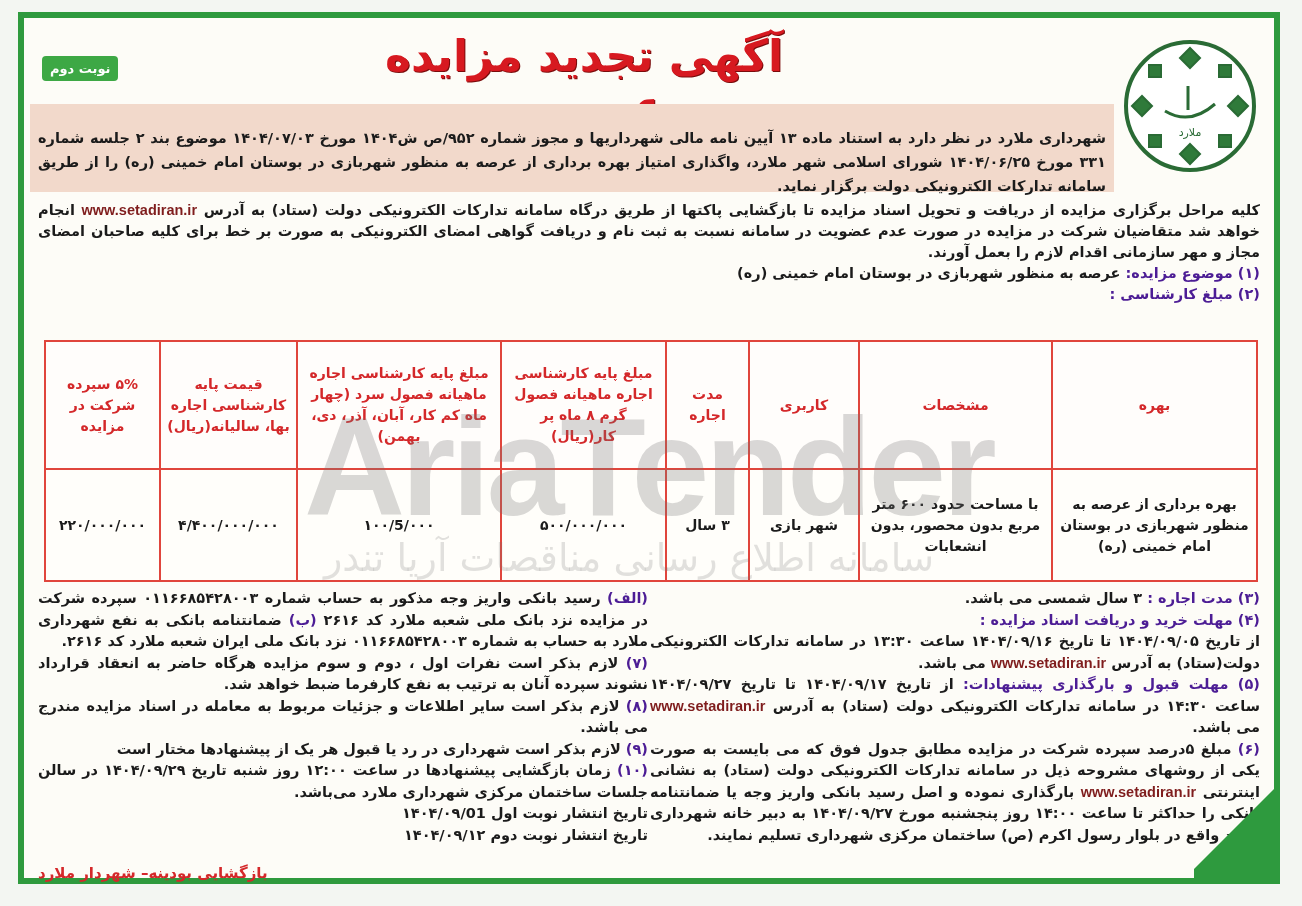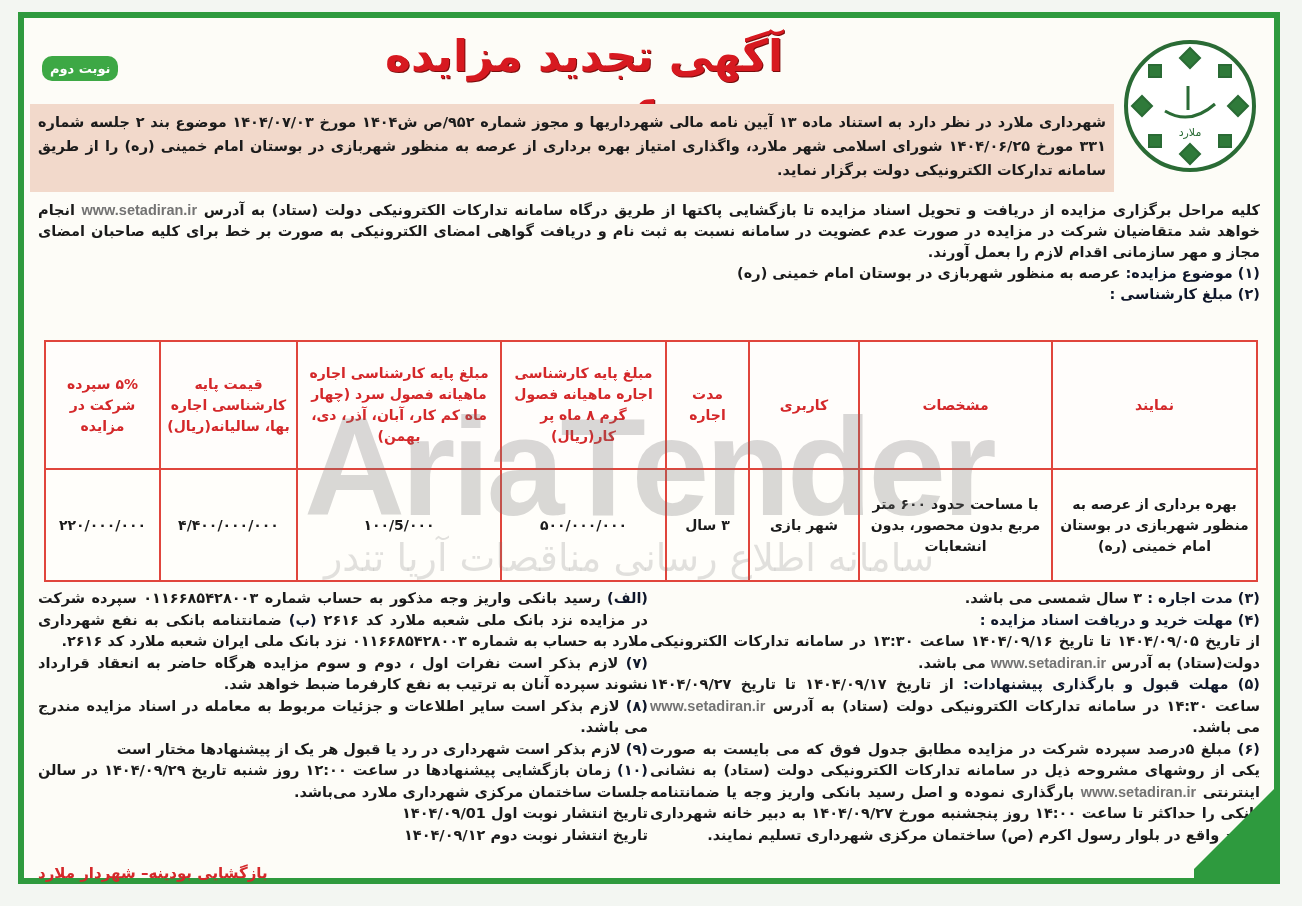--- a/index.html
+++ b/index.html
@@ -12,34 +12,34 @@
     border: 6px solid #2e9a3e; background: #fdfcf7; box-sizing: border-box;
   }
   .title-row { position: absolute; left: 0; right: 0; top: 8px; height: 82px; }
   .title {
     position: absolute; left: 300px; width: 520px; top: 4px; text-align: center;
     font-size: 44px; font-weight: bold; color: #d71920; direction: rtl;
     text-shadow: 1px 1px 0 #7a0c0c; letter-spacing: -1px;
   }
   .badge {
     position: absolute; left: 18px; top: 30px; background: #3da845; color: #fff;
-    font-size: 13px; font-weight: bold; padding: 5px 8px; direction: rtl; border-radius: 10px;
+    font-size: 13px; font-weight: bold; padding: 5px 8px; direction: rtl; border-radius: 4px;
   }
   .logo { position: absolute; right: 14px; top: 18px; width: 140px; height: 140px; }
   .intro {
     position: absolute; left: 6px; right: 160px; top: 86px; height: 88px;
     background: #f2d9cb; direction: rtl; text-align: justify; text-align-last: right;
-    font-size: 14.5px; font-weight: bold; line-height: 24px; padding: 6px 8px; box-sizing: border-box;
+    font-size: 14.5px; font-weight: bold; line-height: 24px; padding: 22px 8px; box-sizing: border-box;
   }
   .para {
     position: absolute; left: 14px; right: 14px; top: 182px; direction: rtl;
     font-size: 14.5px; font-weight: bold; line-height: 21px; text-align: justify;
   }
-  .url { color: #737373; font-family: "Liberation Sans", sans-serif; font-weight: bold; direction: ltr; unicode-bidi: embed; }
-  .red { color: #0f172a; margin-top: 27px; }
+  .url { color: #7f1d1d; font-family: "Liberation Sans", sans-serif; font-weight: bold; direction: ltr; unicode-bidi: embed; }
+  .red { color: #4c1d95; margin-top: 27px; }
   .item-line { display: block; }
   table.grid {
     position: absolute; left: 20px; top: 322px; width: 1212px; border-collapse: collapse;
     direction: rtl; table-layout: fixed;
   }
   table.grid th, table.grid td {
     border: 2px solid #e0453c; text-align: center; vertical-align: middle;
     font-size: 14px; font-weight: bold; padding: 4px 6px; line-height: 21px;
   }
   table.grid th { color: #d4282a; height: 118px; background: #fffdfb; }
@@ -121,21 +121,21 @@
         <col style="width:193px">
         <col style="width:110px">
         <col style="width:83px">
       <col style="width:165px">
         <col style="width:204px">
         <col style="width:137px">
         <col style="width:115px">
     </colgroup>
     <thead>
       <tr>
-        <th>نمایند</th>
+        <th>بهره</th>
         <th>مشخصات</th>
         <th>کاربری</th>
         <th>مدت اجاره</th>
         <th>مبلغ پایه کارشناسی اجاره ماهیانه فصول گرم ۸ ماه پر کار(ریال)</th>
         <th>مبلغ پایه کارشناسی اجاره ماهیانه فصول سرد (چهار ماه کم کار، آبان، آذر، دی، بهمن)</th>
         <th>قیمت پایه کارشناسی اجاره بها، سالیانه(ریال)</th>
         <th>۵% سپرده شرکت در مزایده</th>
       </tr>
     </thead>
     <tbody>

